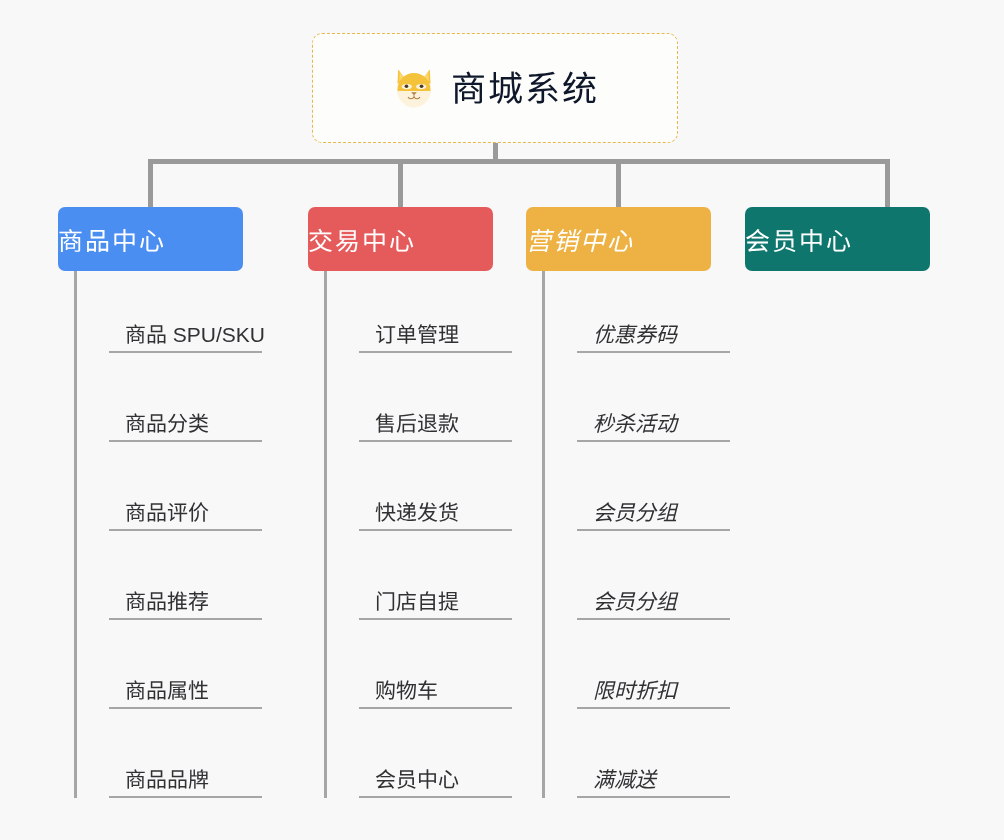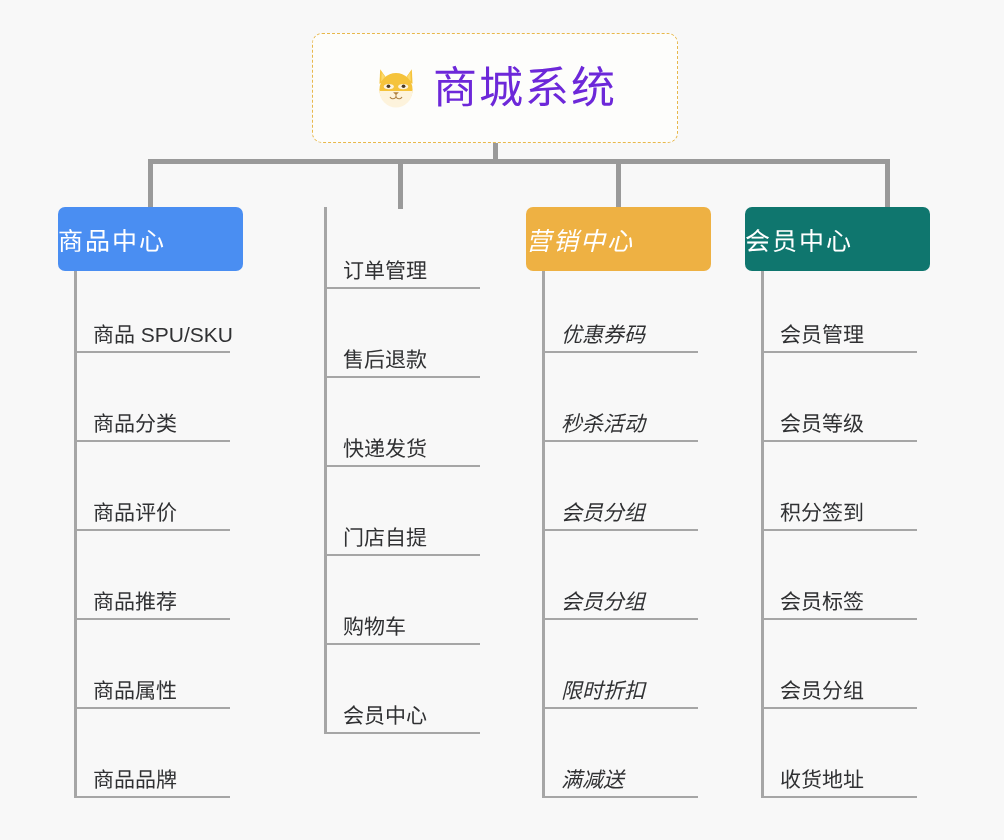--- a/index.html
+++ b/index.html
@@ -32,22 +32,22 @@
     box-sizing: border-box;
     background: #fdfdfb;
     border: 1px dashed #e8b84b;
     border-radius: 10px;
     display: flex;
     align-items: center;
     justify-content: center;
     gap: 14px;
   }
   .root-title {
-    font-size: 44px;
-    color: #6d28d9;
+    font-size: 35px;
+    color: #0f172a;
     letter-spacing: 2px;
     line-height: 1;
     white-space: nowrap;
   }
   .shiba-icon {
     width: 46px;
     height: 46px;
     flex: 0 0 46px;
     display: block;
   }
@@ -114,20 +114,21 @@
     position: relative;
     height: 89px;
     box-sizing: border-box;
     border-bottom: 2px solid #a6a6a6;
     display: flex;
     align-items: flex-end;
     justify-content: flex-start;
     padding-left: 16px;
     padding-bottom: 4px;
     width: 153px;
+    margin-left: 32px;
   }
   .leaf-item:first-child {
     height: 82px;
   }
   .leaf-label {
     font-size: 21px;
     color: #303133;
     white-space: nowrap;
     line-height: 1.15;
   }
@@ -184,20 +185,23 @@
       <div class="leaf-item">
           <span class="leaf-label">商品属性</span>
         </div>
       <div class="leaf-item">
           <span class="leaf-label">商品品牌</span>
         </div>
     </div>
   </div>
 
   <div class="column col-2">
+    <div class="cat-box" style="background:#e55b5b">
+      <span>交易中心</span>
+    </div>
     <div class="item-list">
       <div class="leaf-item">
           <span class="leaf-label">订单管理</span>
         </div>
       <div class="leaf-item">
           <span class="leaf-label">售后退款</span>
         </div>
       <div class="leaf-item">
           <span class="leaf-label">快递发货</span>
         </div>
@@ -236,35 +240,15 @@
       <div class="leaf-item">
           <span class="leaf-label">满减送</span>
         </div>
     </div>
   </div>
 
   <div class="column col-4">
     <div class="cat-box" style="background:#0f766e">
       <span>会员中心</span>
     </div>
-    <div class="item-list">
-      <div class="leaf-item">
-          <span class="leaf-label">会员管理</span>
-        </div>
-      <div class="leaf-item">
-          <span class="leaf-label">会员等级</span>
-        </div>
-      <div class="leaf-item">
-          <span class="leaf-label">积分签到</span>
-        </div>
-      <div class="leaf-item">
-          <span class="leaf-label">会员标签</span>
-        </div>
-      <div class="leaf-item">
-          <span class="leaf-label">会员分组</span>
-        </div>
-      <div class="leaf-item">
-          <span class="leaf-label">收货地址</span>
-        </div>
-    </div>
   </div>
 
 </div>
 
 </body></html>

